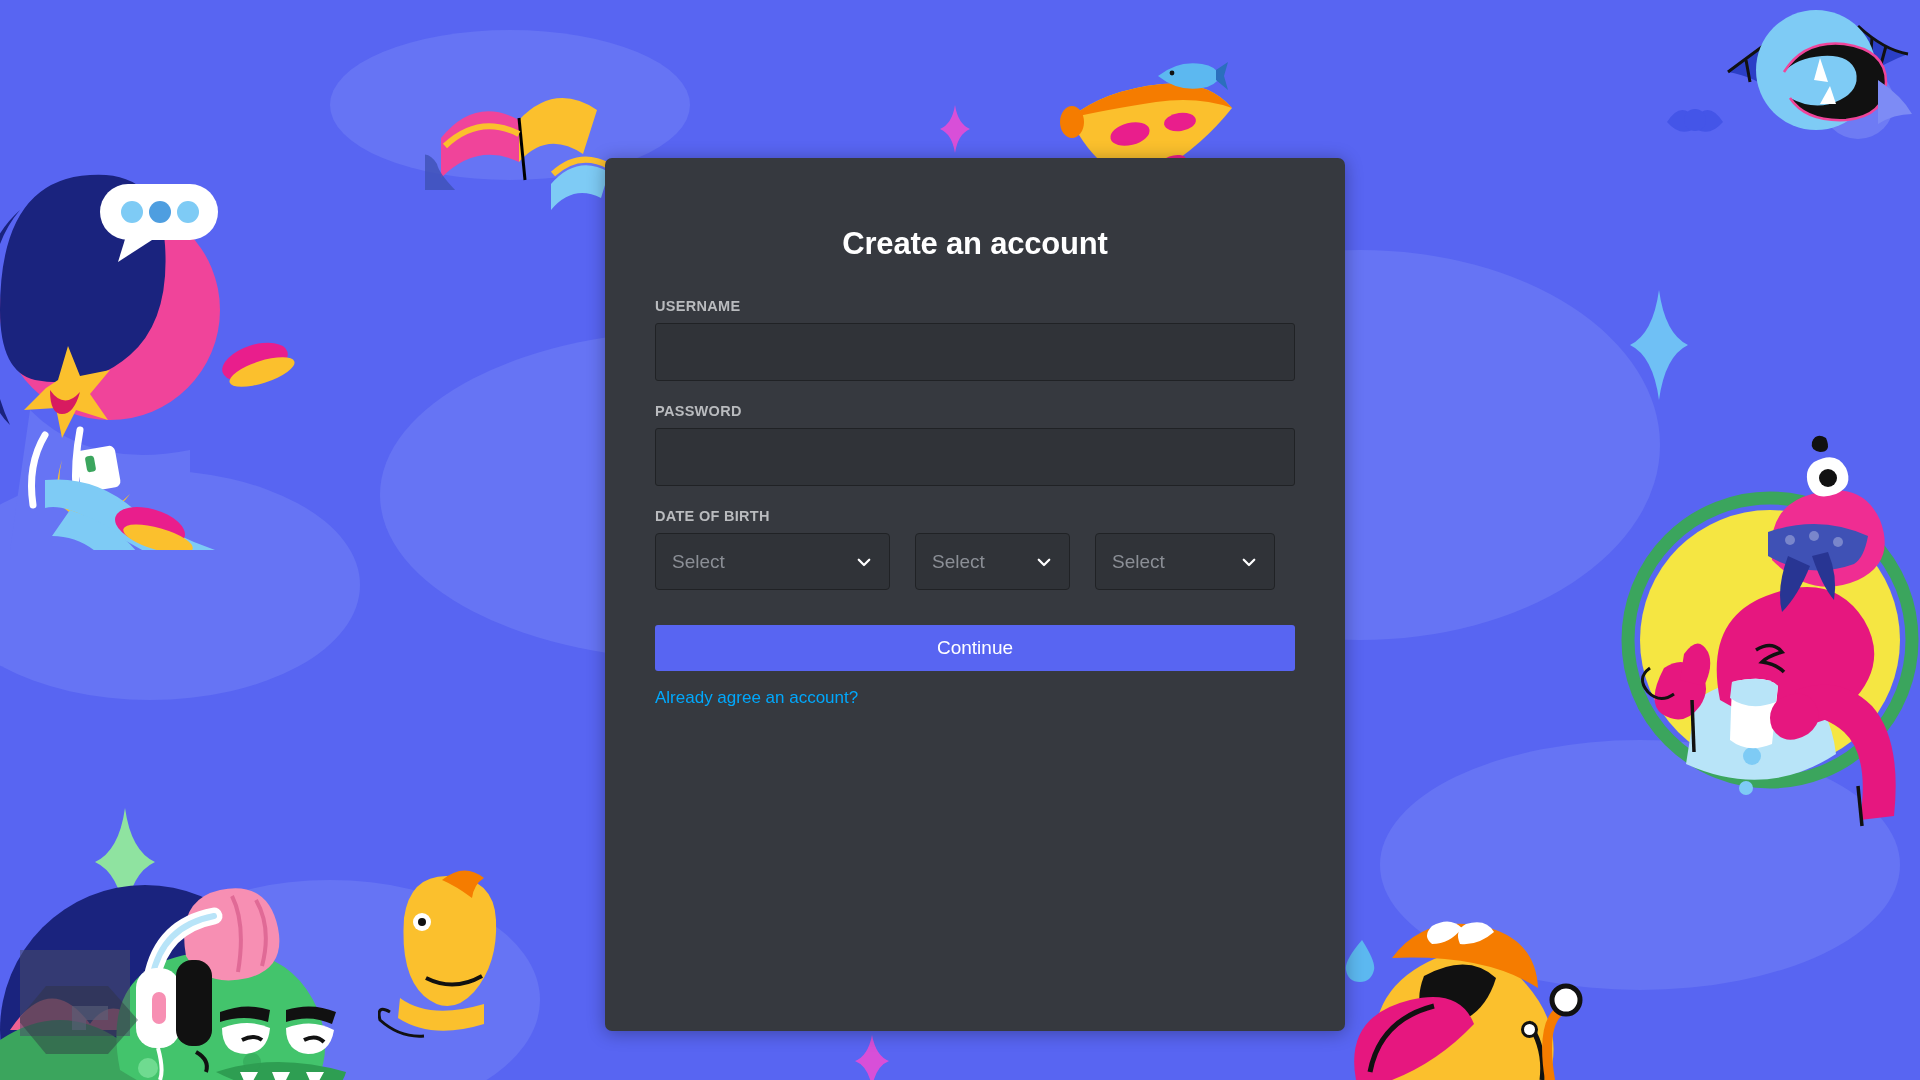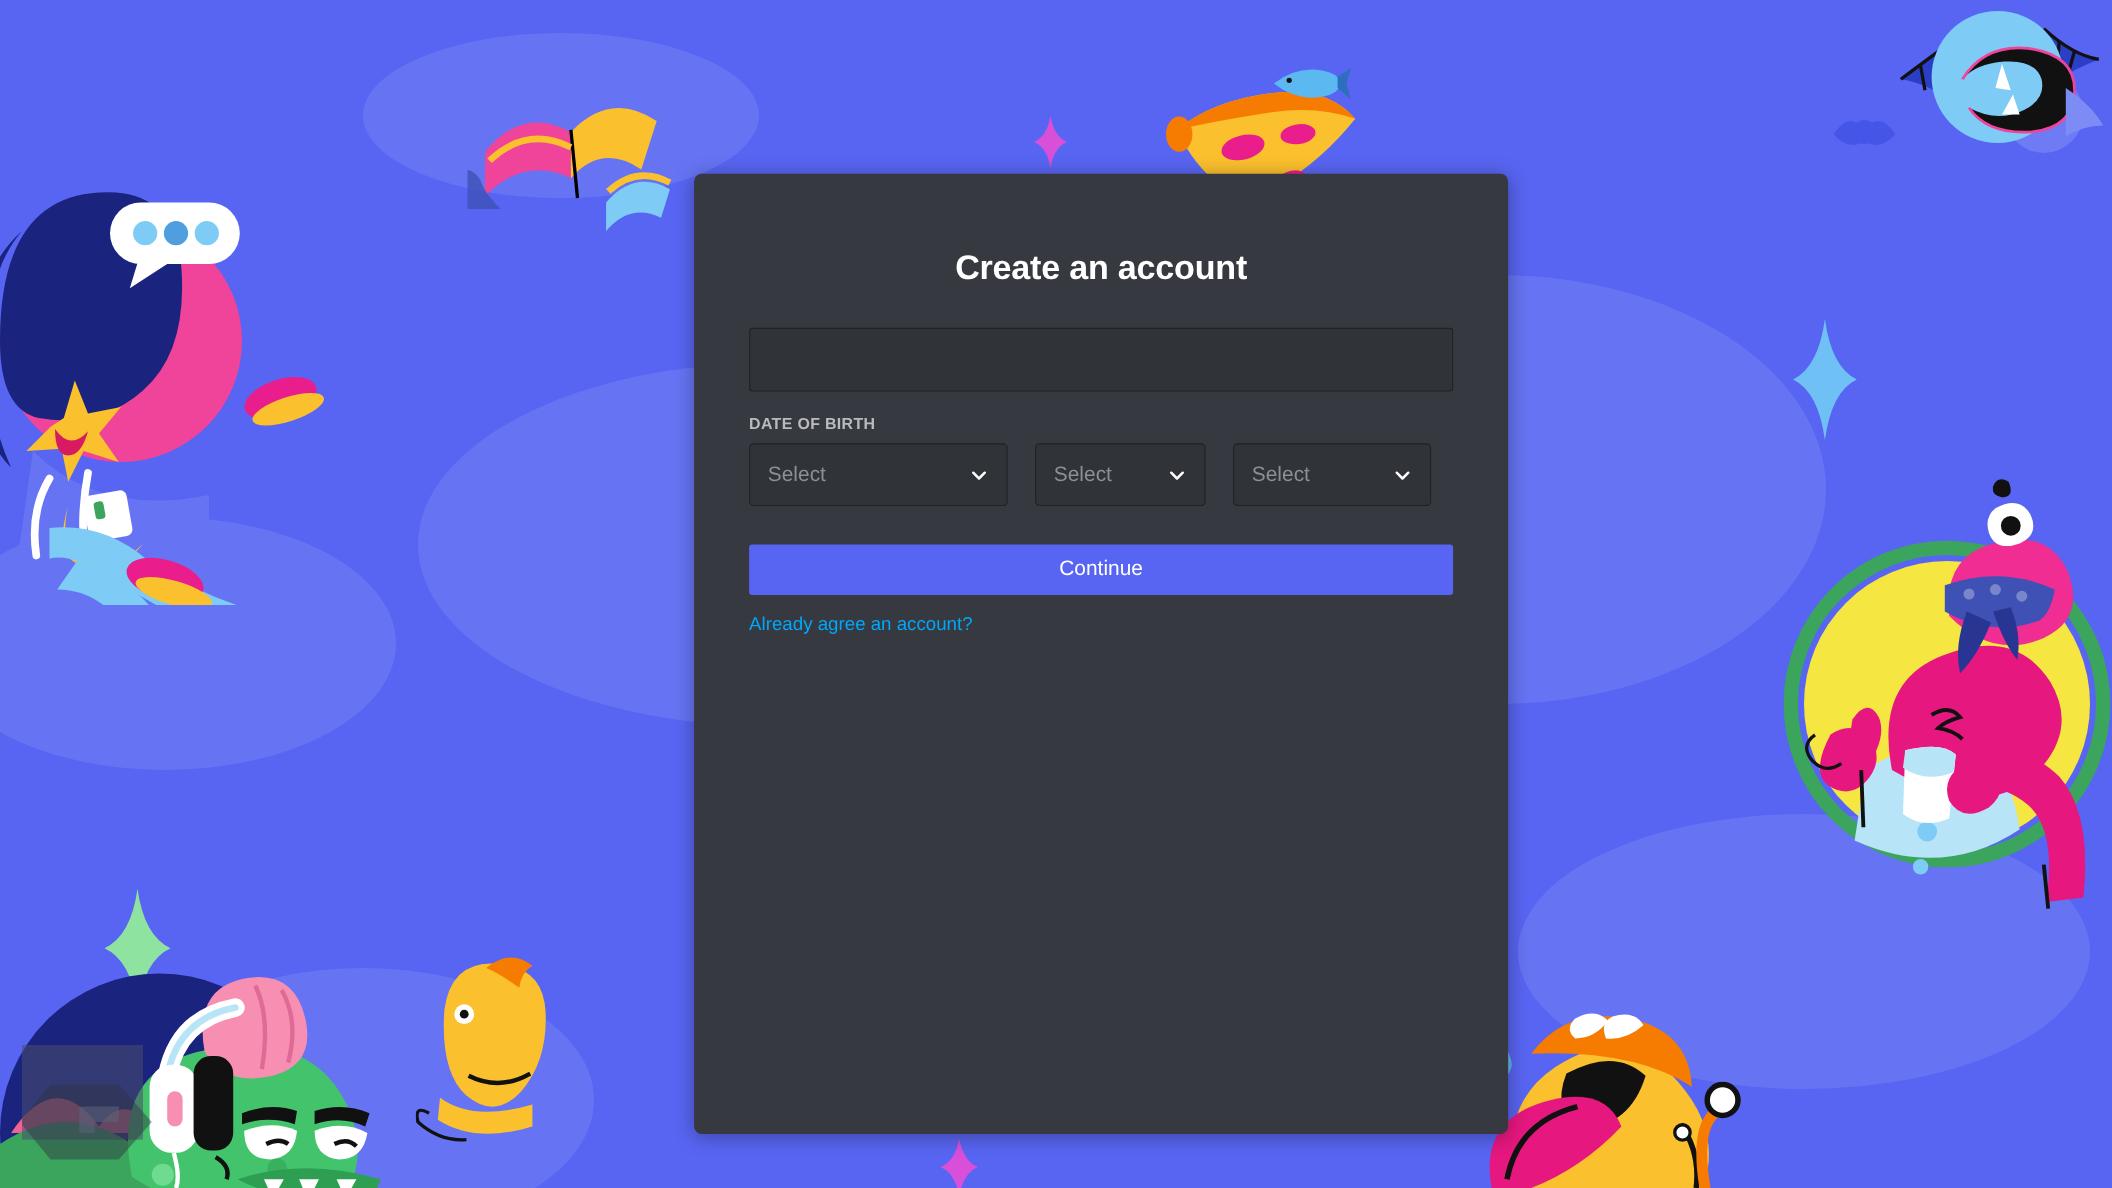--- a/index.html
+++ b/index.html
@@ -27,21 +27,20 @@
   
   .modal {
     position: absolute;
     left: 605px; top: 158px;
     width: 740px; height: 873px;
     background: #36393f;
     border-radius: 7px;
     padding: 32px 50px 0 50px;
     box-shadow: 0 2px 18px rgba(0,0,0,0.32);
     z-index: 50;
-    margin-left: 26px;
   }
   .modal-title {
     color: #ffffff;
     font-size: 31px;
     font-weight: bold;
     text-align: center;
     letter-spacing: -0.2px;
     margin-top: 36px;
     margin-bottom: 36px;
   }
@@ -347,23 +346,28 @@
     </svg>
   </div>
 
   <div class="modal">
 
     <h1 class="modal-title">Create an account</h1>
 
     
 
     
+    <div class="field-group">
+      <label class="field-label">USERNAME</label>
+      <input class="text-input" type="text" value="" style="">
+    </div>
 
     
     <div class="field-group">
+      <label class="field-label">PASSWORD</label>
       <input class="text-input" type="password" value="" style="">
     </div>
 
     
     <div class="field-group">
       <label class="field-label">DATE OF BIRTH</label>
       <div class="dob-row">
 
         <div class="select month">
           <span class="select-value">Select</span>

